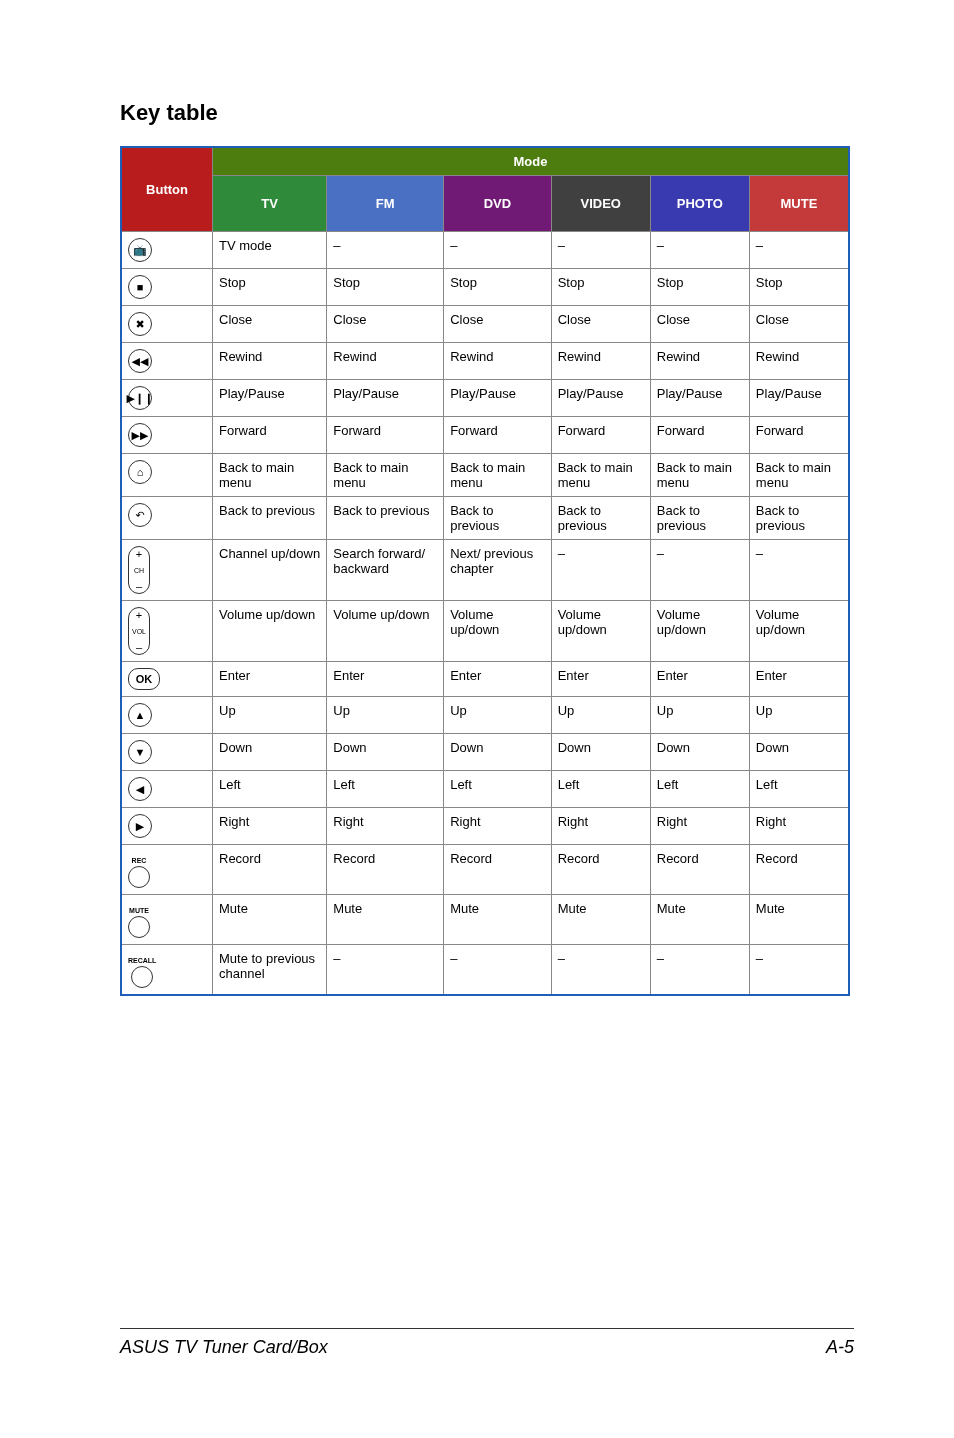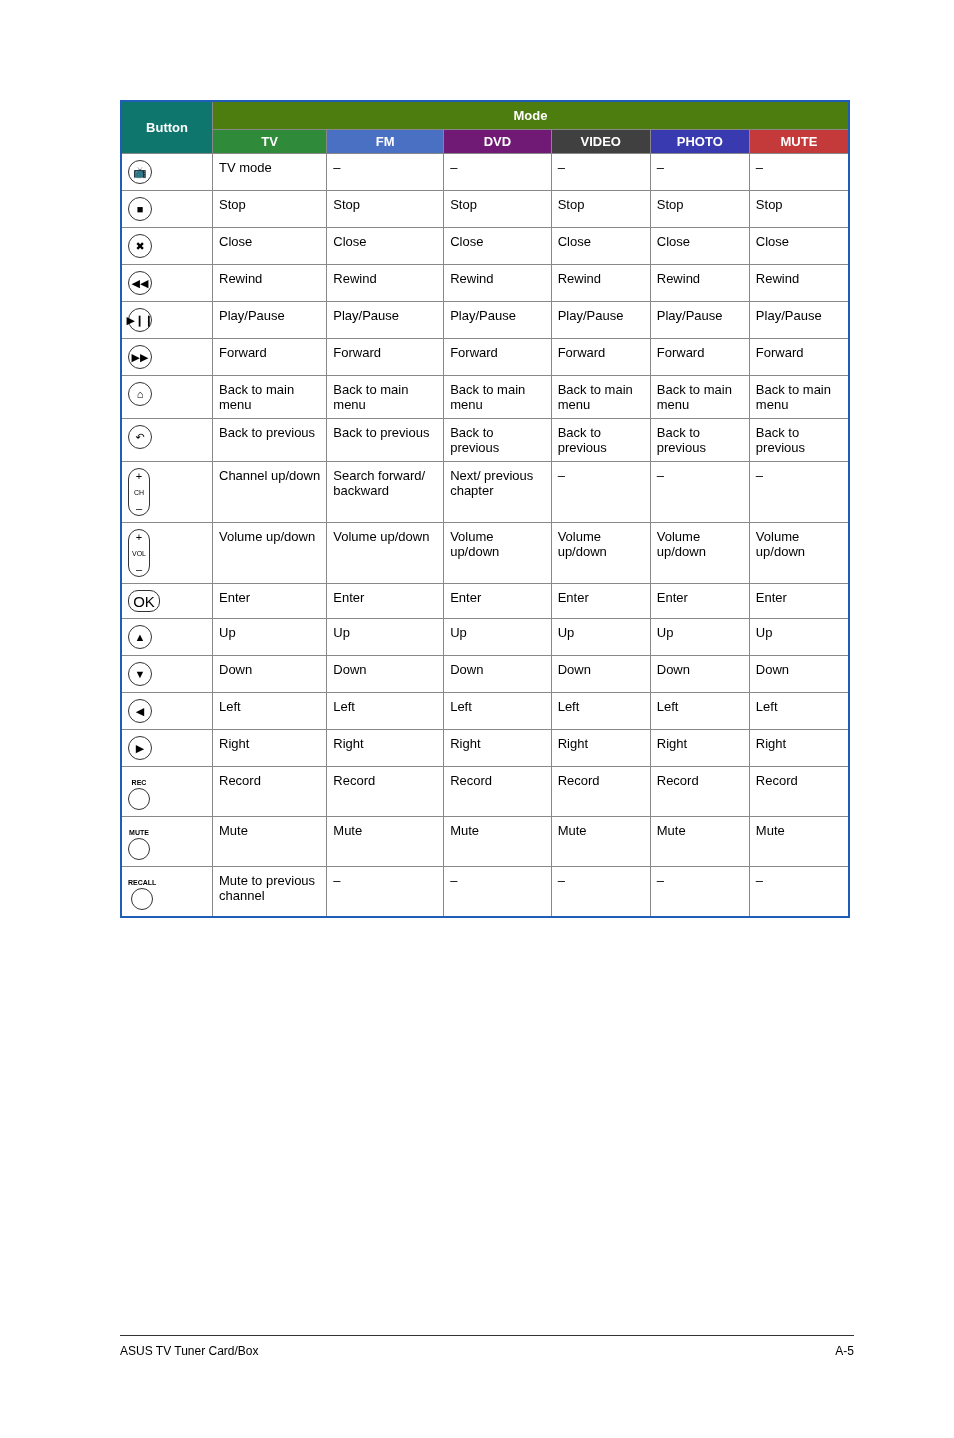--- a/index.html
+++ b/index.html
@@ -34,34 +34,34 @@
     text-align: left;
     vertical-align: top;
   }
   .key-table thead th {
     color: #fff;
     font-weight: bold;
     text-align: center;
     vertical-align: middle;
   }
   .hdr-button {
-    background: #0f766e;
+    background: #b91c1c;
     width: 78px;
   }
   .hdr-mode {
     background: #4d7c0f;
   }
   .hdr-tv    { background: #2f8a3a; }
   .hdr-fm    { background: #4a70c4; }
   .hdr-dvd   { background: #701a75; }
   .hdr-video { background: #404040; }
   .hdr-photo { background: #3a3ab0; }
   .hdr-music { background: #c43a3a; }
 
-  .sub-hdr th { padding: 4px 4px; }
+  .sub-hdr th { padding: 20px 4px; }
 
   .button-cell {
     width: 78px;
     text-align: left;
     vertical-align: middle;
   }
 
   .icon-btn {
     display: inline-flex;
     align-items: center;
@@ -93,22 +93,22 @@
 
   .ok-btn {
     display: inline-flex;
     align-items: center;
     justify-content: center;
     width: 30px;
     height: 20px;
     border: 1px solid #333;
     border-radius: 10px;
     background: #fff;
-    font-size: 15px;
-    font-weight: normal;
+    font-size: 11px;
+    font-weight: bold;
   }
 
   .label-stack {
     display: inline-flex;
     flex-direction: column;
     align-items: center;
     font-size: 7px;
     font-weight: bold;
   }
   .label-stack .circle-empty {
@@ -121,29 +121,31 @@
 
   .dash { text-align: center; vertical-align: middle; }
 
   .footer {
     position: absolute;
     bottom: 80px;
     left: 120px;
     right: 100px;
     border-top: 1px solid #333;
     padding-top: 8px;
-    font-size: 12px;
+    font-size: 18px;
     display: flex;
     justify-content: space-between;
+    font-style: italic;
   }
 </style>
 </head>
 <body>
 
 <div class="page-wrap">
+  <h2 class="section-title">Key table</h2>
 
   <table class="key-table">
     <thead>
       <tr>
         <th rowspan="2" class="hdr-button">Button</th>
         <th colspan="6" class="hdr-mode">Mode</th>
       </tr>
       <tr class="sub-hdr">
         <th class="hdr-tv">TV</th>
         <th class="hdr-fm">FM</th>

